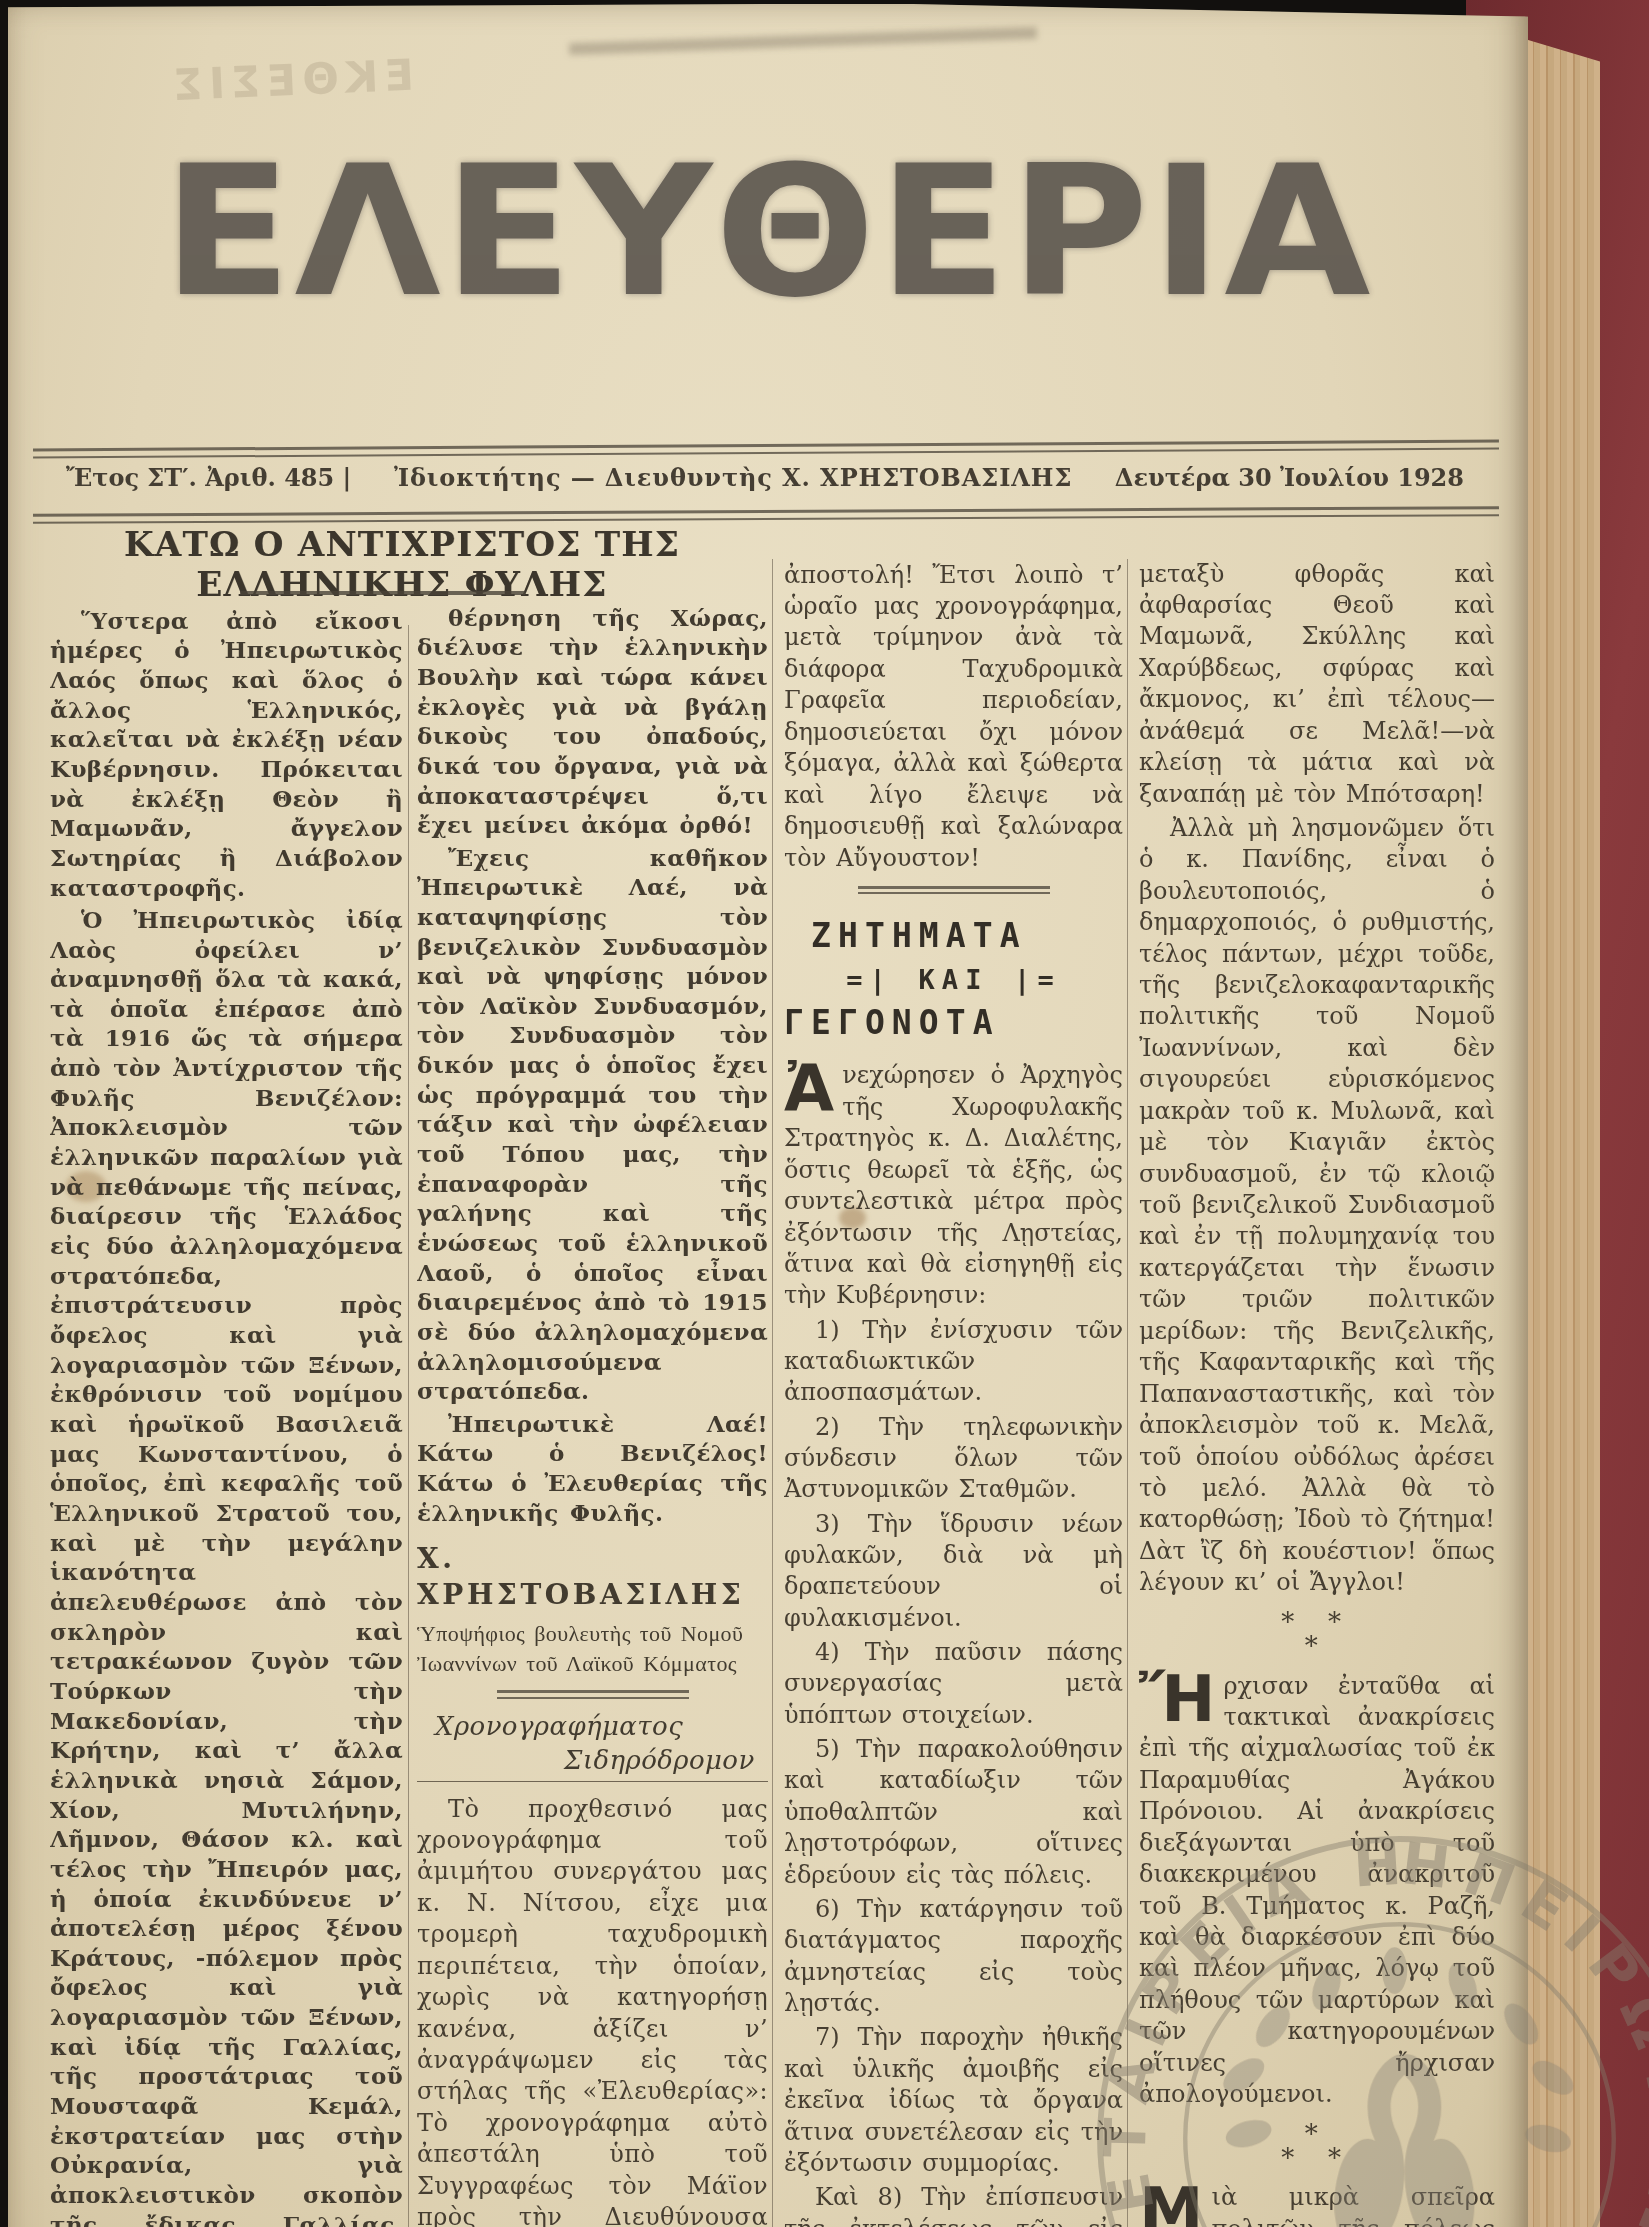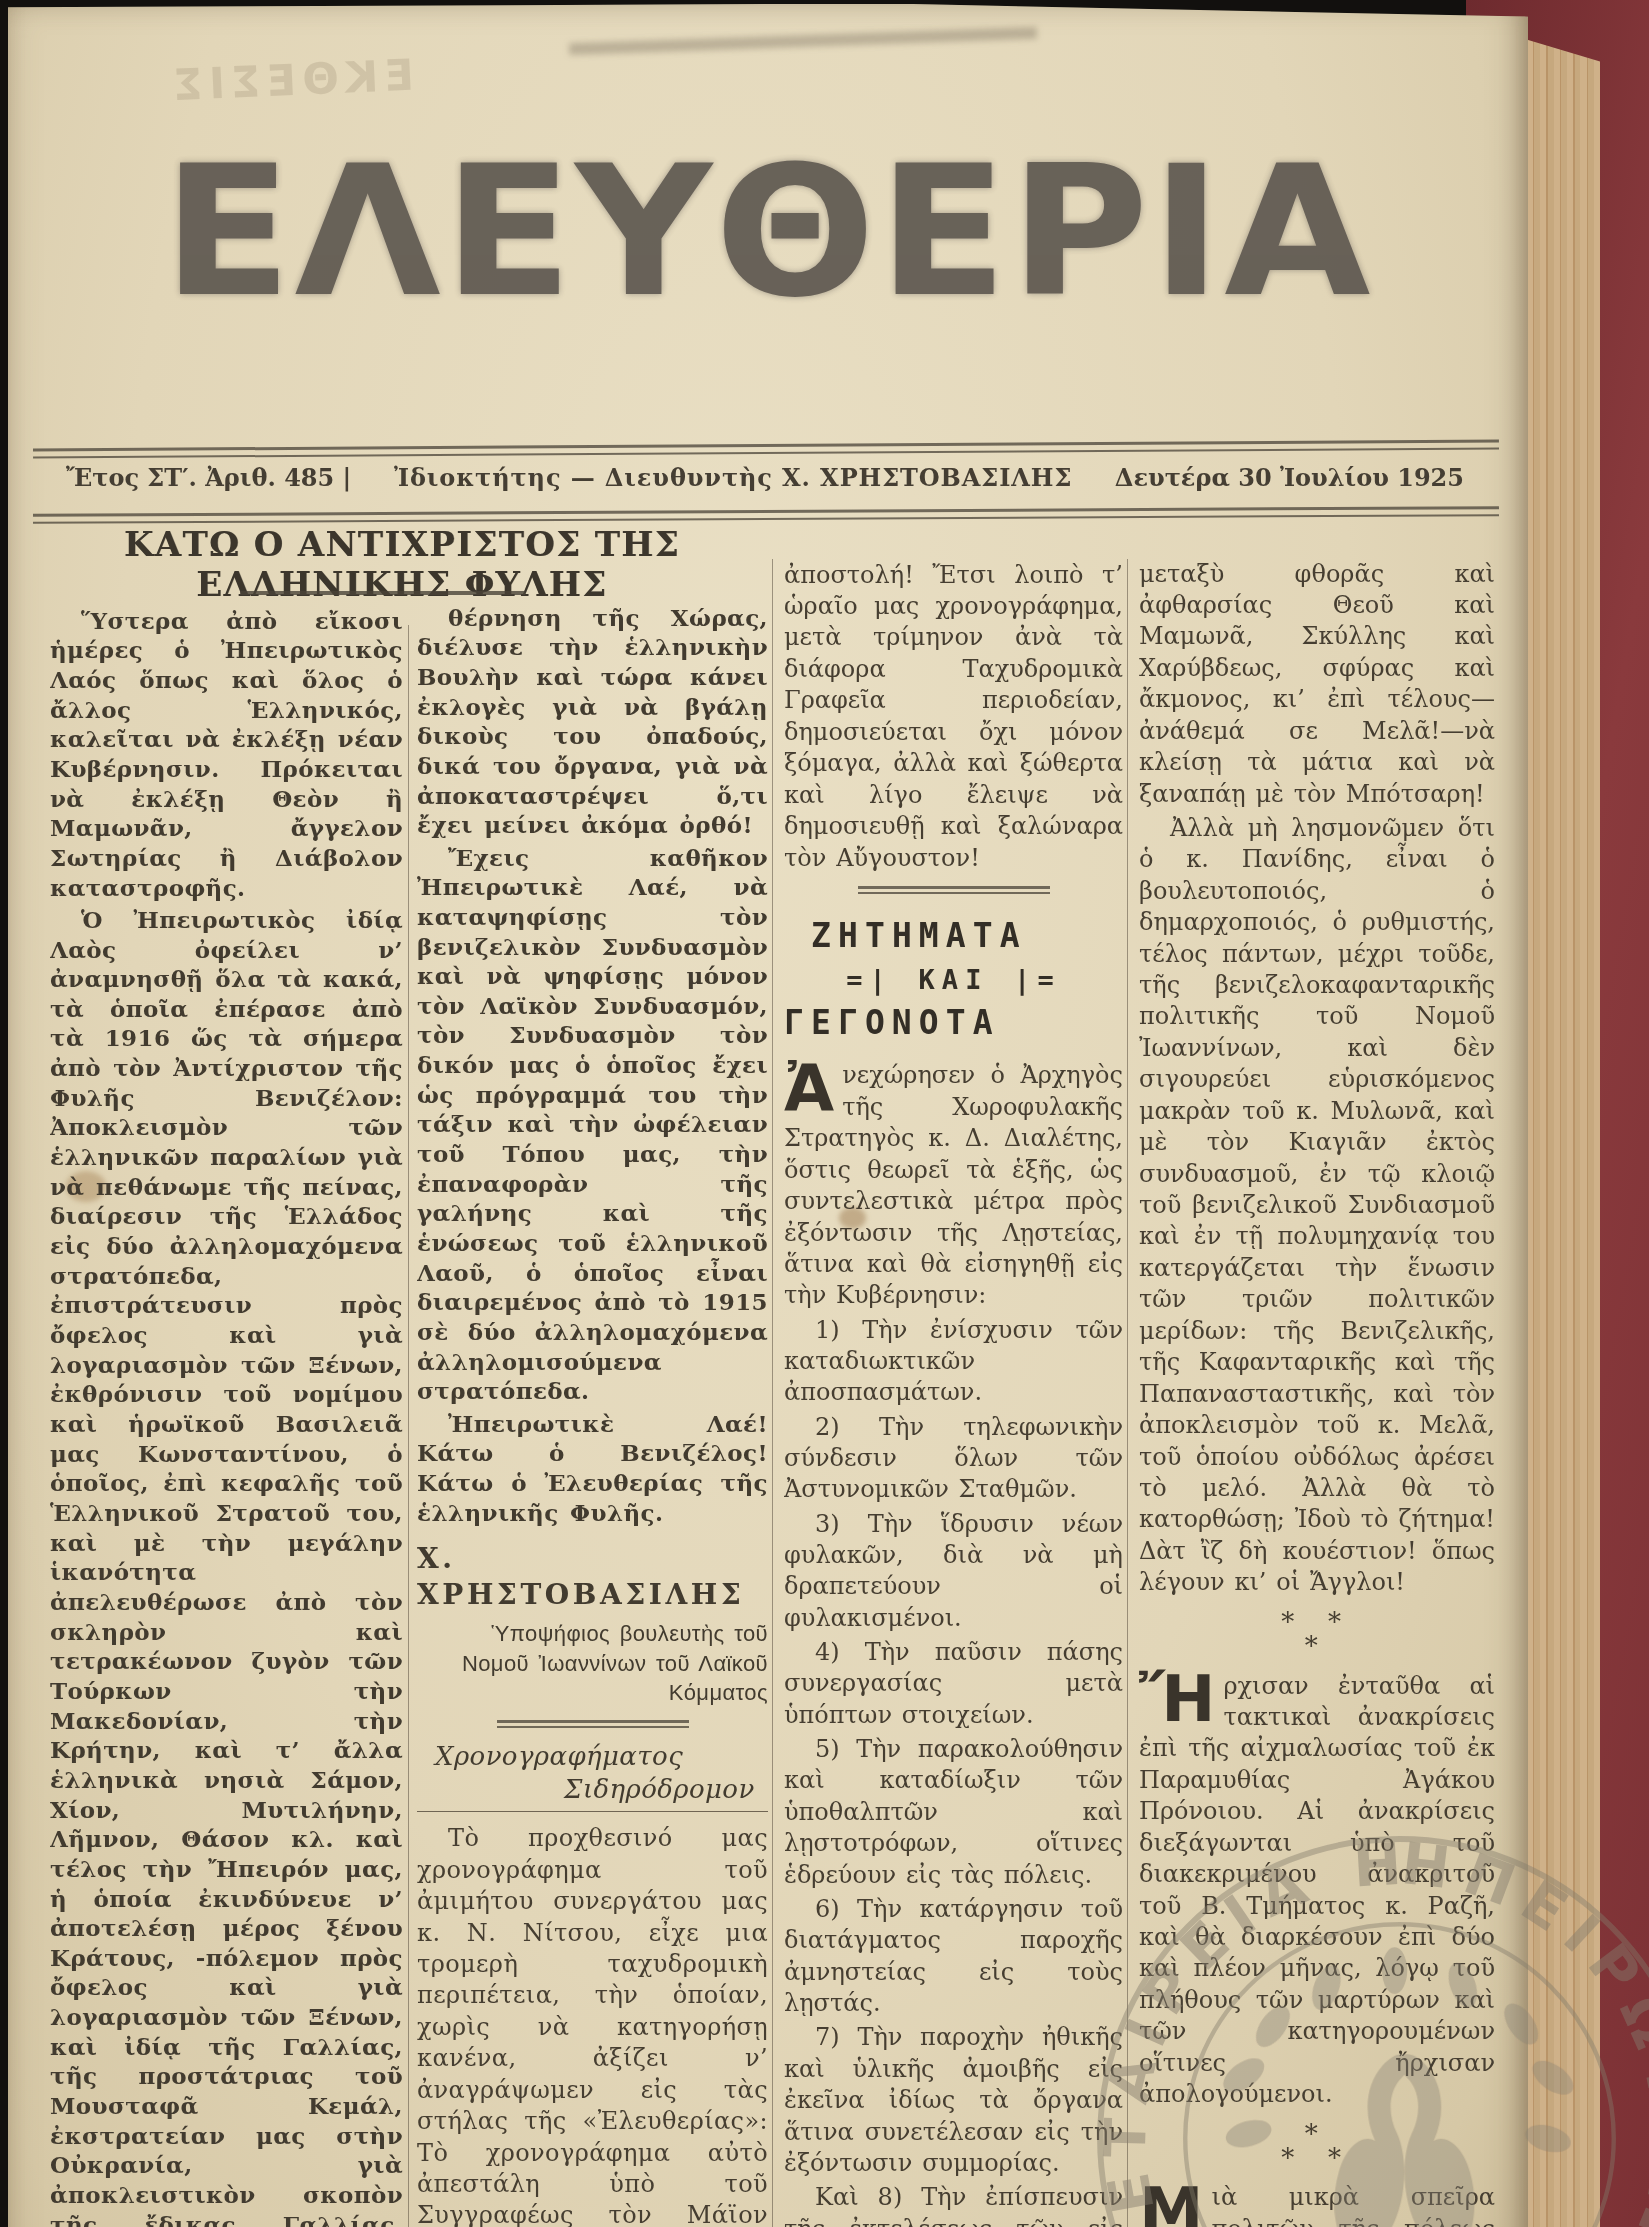--- a/index.html
+++ b/index.html
@@ -56,22 +56,22 @@
   .leadcol p, .bookcol p{margin:0 0 2.7px 0;text-indent:31px;}
   #col1{left:42px;top:602px;width:353px;height:1729px;}
   #col2{left:409px;top:599px;width:351px;height:1711px;}
 
   .vrule{width:1.3px;background:rgba(62,52,40,.45);}
   #vr12{left:400px;top:621px;height:1657px;}
   #vr23{left:764px;top:555px;height:1760px;}
   #vr34{left:1119px;top:555px;height:1835px;}
 
   #signature{text-align:left;text-indent:0!important;font-size:28px;letter-spacing:3.6px;margin:13.4px 0 6.2px!important;}
-  #sig-role{text-align:right;text-indent:0!important;font-weight:normal;font-size:22px;line-height:1.35;
-    font-family:Liberation Sans, sans-serif;}
+  #sig-role{text-align:left;text-indent:0!important;font-weight:normal;font-size:22px;line-height:1.35;
+    font-family:Liberation Serif, serif;}
   .small-rule{width:192px;margin:11.6px auto;border-top:3.1px solid #4a4338;border-bottom:2.2px solid #4a4338;height:3.6px;opacity:.75;}
 
   .chron-head{font-style:italic;font-weight:normal;font-size:26px;text-indent:0!important;margin:4.5px 0 0 18px!important;}
   .chron-head2{font-style:italic;font-weight:normal;font-size:26px;text-align:right;text-indent:0!important;margin:0 13.4px 3.6px 0!important;}
   .thin-rule{border-top:1.8px solid rgba(62,52,40,.7);margin:2.7px 0 11.6px 0;}
 
   .bookcol{font-weight:normal;font-size:24px;line-height:1.31;color:#463e31;text-align:justify;
     word-spacing:2.2px;overflow:hidden;}
   #col3{left:776px;top:556px;width:339px;height:1853px;}
   #col4{left:1131px;top:555px;width:356px;height:1862px;}
@@ -107,21 +107,21 @@
   <div class="abs stain" id="stain2" data-name="paper-stain"></div>
   <div class="abs" id="smudge" data-name="ink-smudge"></div>
   <div class="abs" id="ghost-title" data-name="verso-ghost-text">ΕΚΘΕΣΙΣ</div>
 
   <div class="abs" id="masthead" data-name="masthead-title">ΕΛΕΥΘΕΡΙΑ</div>
 
   <div class="abs double-rule" id="rule-a" data-name="double-rule-top"></div>
   <div class="abs" id="issue-line" data-name="issue-info-line">
     <span data-name="issue-number">Ἔτος ΣΤ′. Ἀριθ. 485 |</span>
     <span class="mid" data-name="publisher-line">Ἰδιοκτήτης — Διευθυντὴς Χ. ΧΡΗΣΤΟΒΑΣΙΛΗΣ</span>
-    <span data-name="issue-date">Δευτέρα 30 Ἰουλίου 1925</span>
+    <span data-name="issue-date">Δευτέρα 30 Ἰουλίου 1928</span>
   </div>
   <div class="abs double-rule" id="rule-b" data-name="double-rule-bottom"></div>
 
   <div class="abs" id="headline" data-name="lead-headline">ΚΑΤΩ Ο ΑΝΤΙΧΡΙΣΤΟΣ ΤΗΣ ΕΛΛΗΝΙΚΗΣ ΦΥΛΗΣ</div>
   <div class="abs" id="headline-rule" data-name="headline-rule"></div>
 
   <div class="abs leadcol" id="col1" data-name="lead-column-1">
       <p data-name="paragraph">Ὕστερα ἀπὸ εἴκοσι ἡμέρες ὁ Ἠπειρωτικὸς Λαός ὅπως καὶ ὅλος ὁ ἄλλος Ἑλληνικός, καλεῖται νὰ ἐκλέξῃ νέαν Κυβέρνησιν. Πρόκειται νὰ ἐκλέξῃ Θεὸν ἢ Μαμωνᾶν, ἄγγελον Σωτηρίας ἢ Διάβολον καταστροφῆς.</p>
       <p data-name="paragraph">Ὁ Ἠπειρωτικὸς ἰδίᾳ Λαὸς ὀφείλει ν’ ἀναμνησθῇ ὅλα τὰ κακά, τὰ ὁποῖα ἐπέρασε ἀπὸ τὰ 1916 ὥς τὰ σήμερα ἀπὸ τὸν Ἀντίχριστον τῆς Φυλῆς Βενιζέλον: Ἀποκλεισμὸν τῶν ἑλληνικῶν παραλίων γιὰ νὰ πεθάνωμε τῆς πείνας, διαίρεσιν τῆς Ἑλλάδος εἰς δύο ἀλληλομαχόμενα στρατόπεδα, ἐπιστράτευσιν πρὸς ὄφελος καὶ γιὰ λογαριασμὸν τῶν Ξένων, ἐκθρόνισιν τοῦ νομίμου καὶ ἡρωϊκοῦ Βασιλειᾶ μας Κωνσταντίνου, ὁ ὁποῖος, ἐπὶ κεφαλῆς τοῦ Ἑλληνικοῦ Στρατοῦ του, καὶ μὲ τὴν μεγάλην ἱκανότητα ἀπελευθέρωσε ἀπὸ τὸν σκληρὸν καὶ τετρακέωνον ζυγὸν τῶν Τούρκων τὴν Μακεδονίαν, τὴν Κρήτην, καὶ τ’ ἄλλα ἑλληνικὰ νησιὰ Σάμον, Χίον, Μυτιλήνην, Λῆμνον, Θάσον κλ. καὶ τέλος τὴν Ἤπειρόν μας, ἡ ὁποία ἐκινδύνευε ν’ ἀποτελέσῃ μέρος ξένου Κράτους, -πόλεμον πρὸς ὄφελος καὶ γιὰ λογαριασμὸν τῶν Ξένων, καὶ ἰδίᾳ τῆς Γαλλίας, τῆς προστάτριας τοῦ Μουσταφᾶ Κεμάλ, ἐκστρατείαν μας στὴν Οὐκρανία, γιὰ ἀποκλειστικὸν σκοπὸν τῆς ἔδικας Γαλλίας, ἐκστρατείαν μας στὴν Σμύρνην, γιὰ νὰ σώσωμε τὴν Κιλικίαν καὶ τὴν Συρίαν τῆς Γαλλίας ἀπὸ τὸν Μουσταφᾶ Κεμάλ, καὶ τὸν Σιδηρόδρομον τῆς Βαγδάτης ἀπὸ τὸν ἴδιον ποὺ ἐνδιαφέρονταν ἡ Ἀγγλία, καταστροφὴν τοῦ μικρασιατικοῦ μας Μετώπου. Ἐπανάστασιν τοῦ 1922 μὲ τὸν Πλαστήρα, τουφεκισμὸν τῶν Ἓξ μεγάλων ἀνδρῶν τῆς Ἑλλάδος, ἐκδίωξιν γιὰ πάντα τοῦ Βασιλειᾶ μας Κωνσταντίνου, ἐκθρόνισιν τοῦ διαδόχου του Γεωργίου τοῦ Β!... Ὅλα αὐτά, Ἠπειρωτικὲ Λαὲ ὀφείλονται, στὸν Βενιζέλον, καὶ στοὺς ὀπαδούς του ὁ ὁποῖος ψευδόμενος καθημερινῶς, ὅ,τι δὲν πολιτεύεται ἦρθε, μᾶς ἔκανε ἄνω κάτω γκρέμισε τὴν νόμιμη Κυ-</p>
     </div>

